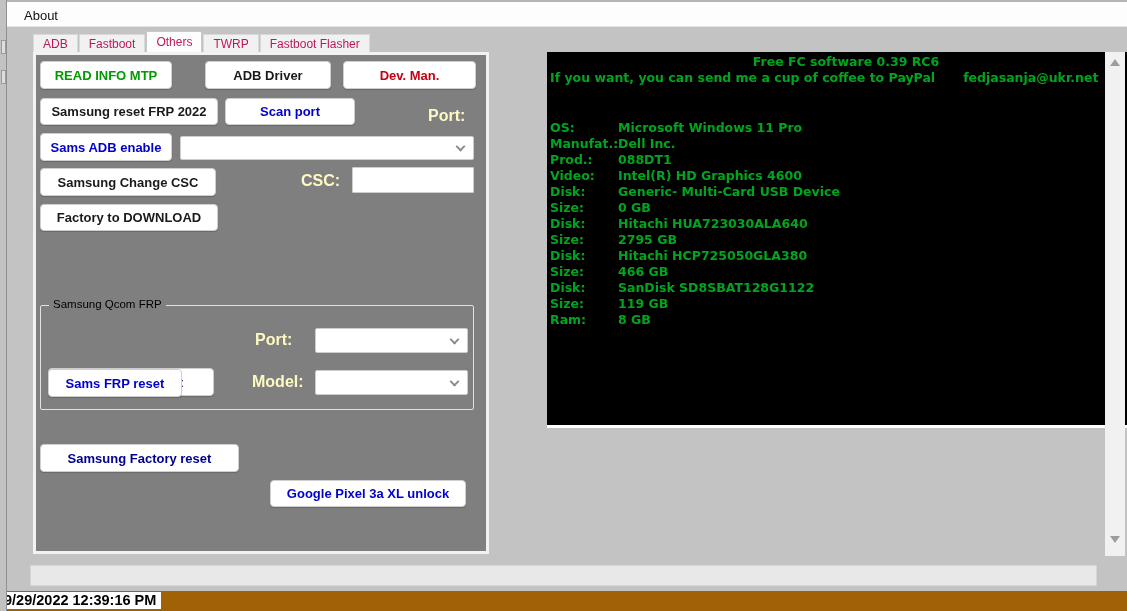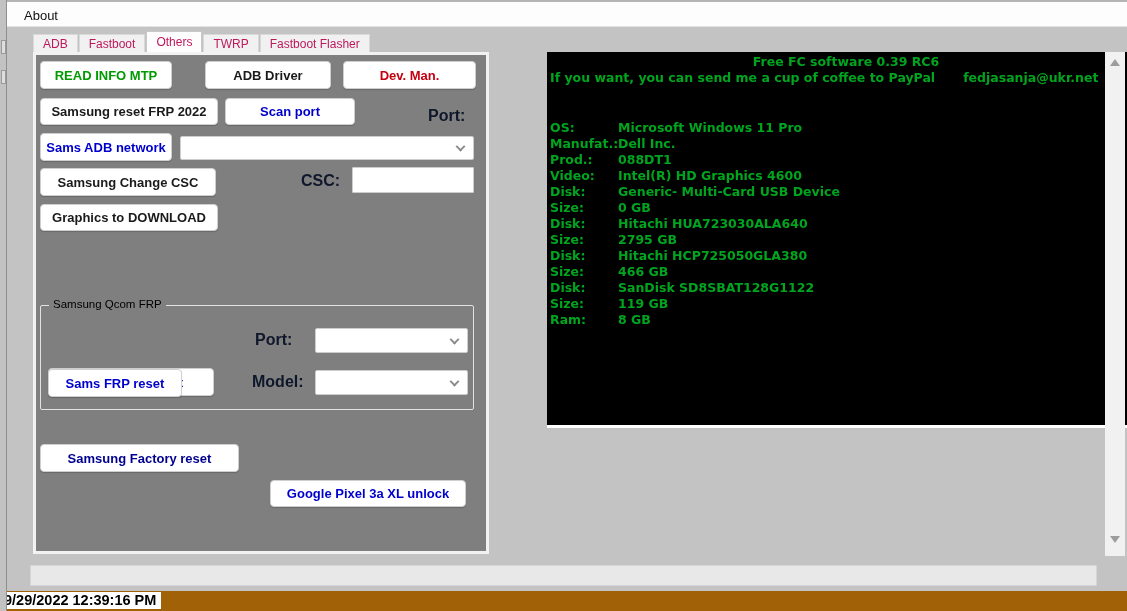--- a/index.html
+++ b/index.html
@@ -29,21 +29,21 @@
     background:#7f7f7f; border:3px solid #f2f2f2; z-index:4; }
   .panel * { position:absolute; }
 
   .btn { display:flex; align-items:center; justify-content:center;
     background:#ffffff; border:1px solid #cfcfcf; border-radius:4px;
     font-family:"Liberation Sans", sans-serif; font-weight:bold; font-size:13px;
     box-shadow:0 1px 1px rgba(0,0,0,0.18); cursor:pointer; white-space:nowrap; }
   .c-green { color:#009b00; } .c-red { color:#c40010; } .c-blue { color:#0000cd; }
   .c-navy { color:#000090; } .c-black { color:#1a1a1a; }
 
-  .field-label { font-size:16px; font-weight:600; color:#0f172a; white-space:nowrap; }
+  .field-label { font-size:16px; font-weight:600; color:#fef9c3; white-space:nowrap; }
 
   .combo { background:#fff; border:1px solid #cdcdcd; border-radius:2px; cursor:pointer; }
   .combo .chev { position:absolute; right:9px; top:50%; width:7px; height:7px;
     border-right:2px solid #8a8a8a; border-bottom:2px solid #8a8a8a;
     transform:translateY(-70%) rotate(45deg); }
   .textbox { background:#fff; border:1px solid #cdcdcd; border-radius:1px;
     font-family:"Liberation Sans", sans-serif; font-size:13px; padding:0 4px; outline:none; }
 
   .groupbox { border:1px solid #e2e2e2; border-radius:2px; }
   .groupbox-title { position:absolute; top:-8px; left:8px; background:#7f7f7f;
@@ -120,31 +120,31 @@
   <div class="panel">
 
     <button class="btn c-green" style="left:4px; top:6px; width:132px; height:28px;">READ INFO MTP</button>
     <button class="btn c-red" style="left:307px; top:6px; width:133px; height:28px;">Dev. Man.</button>
     <button class="btn c-black" style="left:169px; top:6px; width:126px; height:28px;">ADB Driver</button>
 
     <button class="btn c-black" style="left:4px; top:43px; width:178px; height:27px;">Samsung reset FRP 2022</button>
     <button class="btn c-blue" style="left:189px; top:43px; width:130px; height:27px;">Scan port</button>
     <span class="field-label" style="left:392px; top:52px;">Port:</span>
 
-    <button class="btn c-blue" style="left:4px; top:78px; width:132px; height:28px;">Sams ADB network</button>
+    <button class="btn c-blue" style="left:4px; top:78px; width:132px; height:28px;">Sams ADB enable</button>
     <div class="combo" style="left:144px; top:81px; width:294px; height:24px;">
       <span style="left:6px; top:4px; font-size:13px;"></span>
       <span class="chev"></span>
     </div>
 
     <button class="btn c-black" style="left:4px; top:113px; width:176px; height:28px;">Samsung Change CSC</button>
     <span class="field-label" style="left:265px; top:117px;">CSC:</span>
     <input class="textbox" style="left: 316px; top: 112px; width: 122px; height: 26px;" value="">
 
-    <button class="btn c-black" style="left:4px; top:149px; width:178px; height:27px;">Graphics to DOWNLOAD</button>
+    <button class="btn c-black" style="left:4px; top:149px; width:178px; height:27px;">Factory to DOWNLOAD</button>
 
     <div class="groupbox" style="left:4px; top:250px; width:434px; height:105px;">
       <span class="groupbox-title">Samsung Qcom FRP</span>
 
       <button class="btn c-blue" style="left:7px; top:21px; width:166px; height:28px;margin-top:41px;">Scan QCOM port</button>
       <span class="field-label" style="left:214px; top:25px;">Port:</span>
       <div class="combo" style="left:274px; top:22px; width:153px; height:25px;">
         <span style="left:6px; top:4px; font-size:13px;"></span>
         <span class="chev"></span>
       </div>

